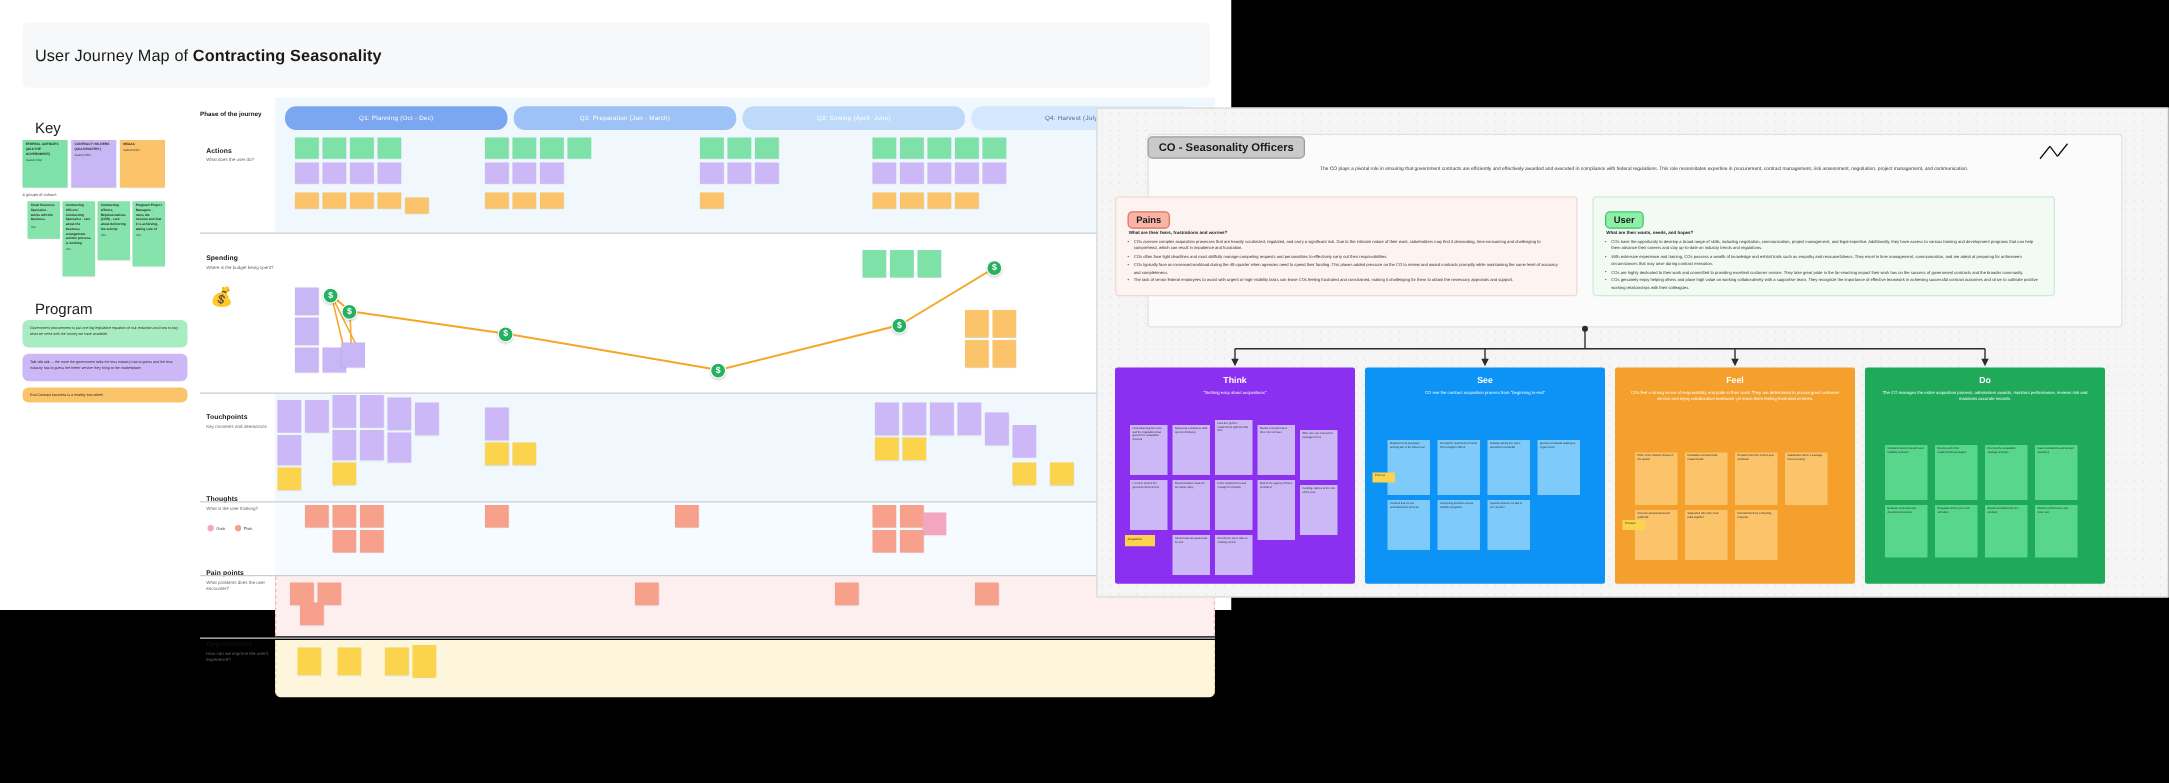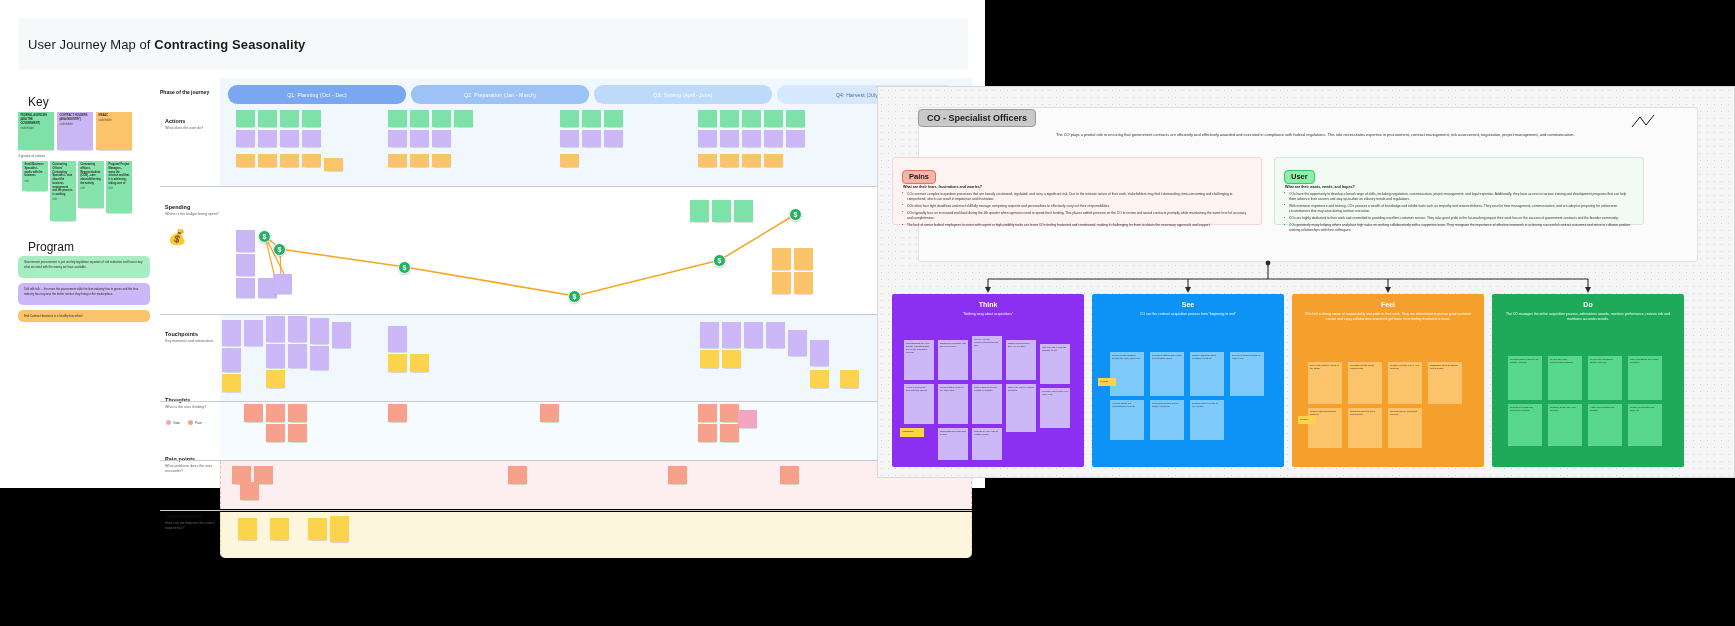--- a/index.html
+++ b/index.html
@@ -101,21 +101,21 @@
   }
   #p-title {
     position: absolute; left: 178px; top: 30px; width: 560px;
     font-size: 7.5px; font-weight: 700; color: #111;
   }
   #p-body {
     position: absolute; left: 178px; top: 45px; width: 560px;
     font-size: 3.9px; line-height: 1.75; color: #333;
   }
 
-  .pgbox { position: absolute; top: 70px; height: 68px; border-radius: 3px; padding: 7px 9px; }
+  .pgbox { position: absolute; top: 70px; height: 80px; border-radius: 3px; padding: 7px 9px; }
   #pains-box { left: 14px; width: 370px; background: #fdf3f1; border: 1px solid #f3d7d1; }
   #gains-box { left: 396px; width: 370px; background: #f1fbf4; border: 1px solid #cfead9; }
   .pg-chip {
     display:inline-block; border-radius: 4px; padding: 1.5px 6px;
     font-size: 7.5px; font-weight: 700; color:#1a1a1a;
   }
   #pains-chip { background:#f8b5a6; border:1px solid #e0715a; }
   #gains-chip { background:#8ef0a8; border:1px solid #3ec565; }
   .pg-sub { font-size: 3.6px; font-weight: 700; color:#222; margin: 1px 0 3px 1px; }
   .pg-list { list-style: none; }
@@ -363,21 +363,21 @@
       <div class="note y" style="left:78px;  top:440px; width:19px; height:22px;"></div>
       <div class="note y" style="left:110px; top:440px; width:19px; height:22px;"></div>
       <div class="note y" style="left:148px; top:440px; width:19px; height:22px;"></div>
       <div class="note y" style="left:170px; top:438px; width:19px; height:26px;"></div>
     </div>
   </div>
 
   <div id="persona">
 
     <div id="p-card"></div>
-    <div id="p-chip">CO - Specialist Officers</div>
+    <div id="p-chip">CO - Seasonality Officers</div>
     <div id="p-body">The CO plays a pivotal role in ensuring that government contracts are efficiently and effectively awarded and executed in compliance with federal regulations. This role necessitates expertise in procurement, contract management, risk assessment, negotiation, project management, and communication.</div>
 
     <svg style="position:absolute; left:752px; top:26px;" width="28" height="22">
       <path d="M2,14 L10,4 M10,4 L16,12 M16,12 L24,2" stroke="#111" stroke-width="1" fill="none"></path>
     </svg>
 
     <div id="pains-box" class="pgbox">
       <span id="pains-chip" class="pg-chip">Pains</span>
       <div class="pg-sub">What are their fears, frustrations and worries?</div>
       <ul class="pg-list">

